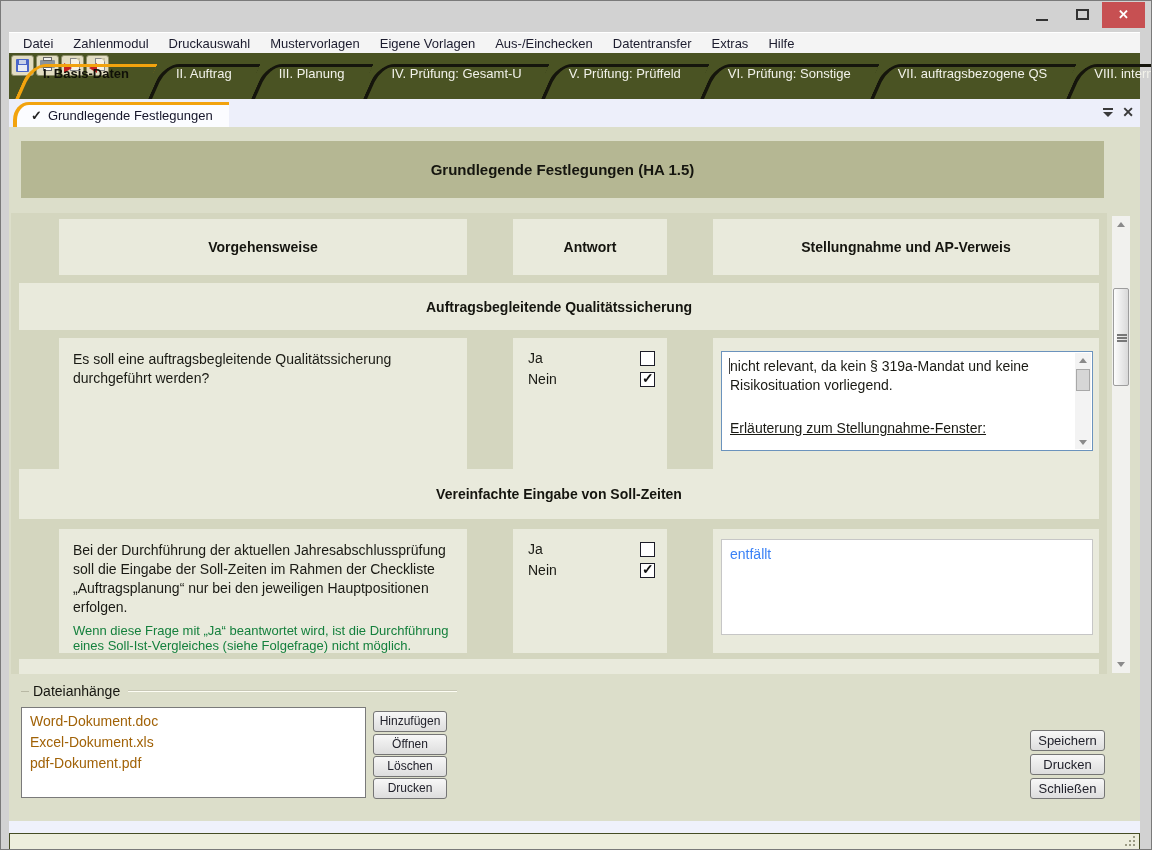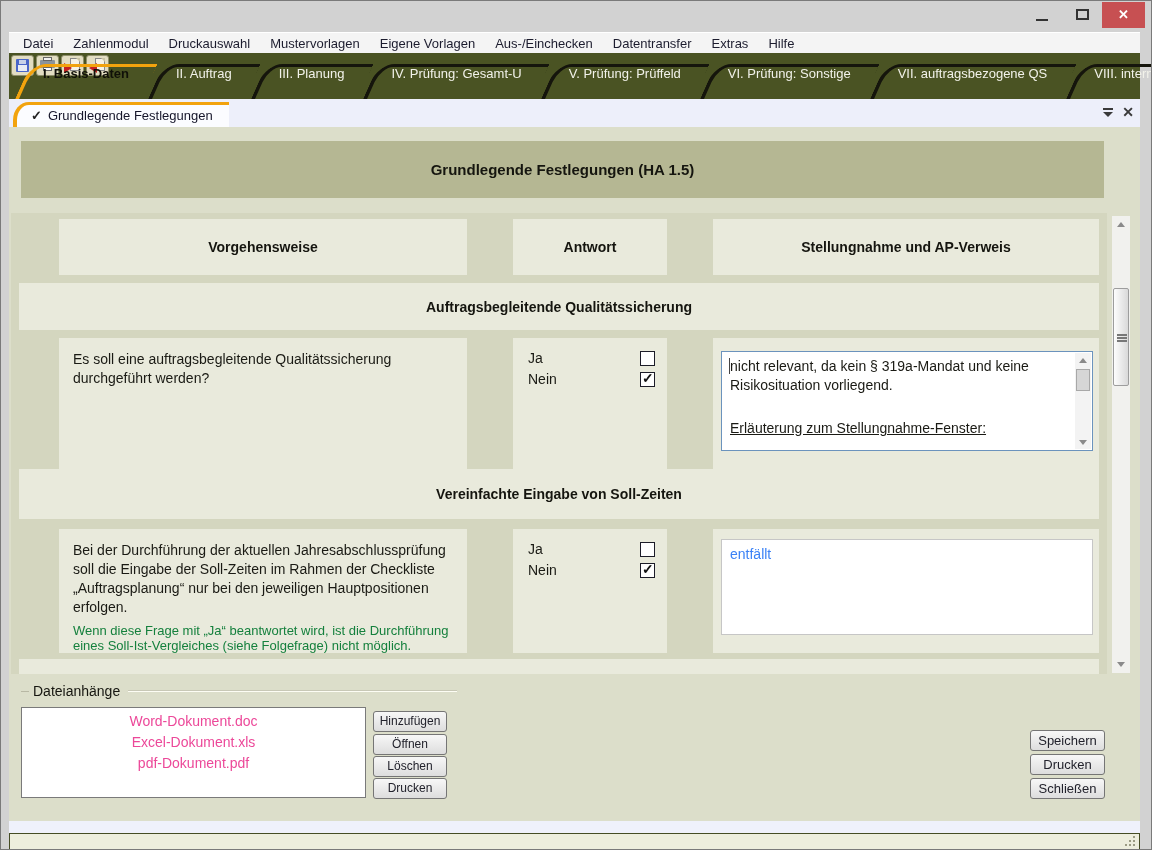--- a/index.html
+++ b/index.html
@@ -85,21 +85,21 @@
   .main-sb .up { top:0; } .main-sb .dn { bottom:0; }
   .main-sb .thumb { position:absolute; left:1px; top:72px; width:16px; height:98px; background:linear-gradient(90deg,#fdfdfd,#d9d9d9); border:1px solid #9d9d9d; border-radius:2px; }
   .thumb .grip-lines { position:absolute; left:3px; top:45px; width:10px; height:2px; background:#777; box-shadow:0 3px #777, 0 6px #777; }
 
   
   .attach-label-row { position:absolute; left:12px; top:556px; width:436px; display:flex; align-items:center; }
   .attach-label-row .dash { width:8px; height:1px; background:#b8b8a4; margin-right:4px; }
   .attach-label-row .lbl { font-size:14px; color:#15150f; margin-right:8px; }
   .attach-label-row .line { flex:1; height:2px; border-top:1px solid #c8c8b6; border-bottom:1px solid #fdfdf4; }
   .listbox { position:absolute; left:12px; top:580px; width:345px; height:91px; background:#fff; border:1px solid #7a7a7a; padding:3px 8px; }
-  .listbox .file { font-size:14px; color:#ec4899; line-height:21px;text-align:center; }
+  .listbox .file { font-size:14px; color:#a16207; line-height:21px; }
   .btn { background:linear-gradient(#f7f7f7,#dddddd); border:1px solid #757575; border-radius:3px; color:#22222c; text-align:center; }
   .attach-btn { position:absolute; left:364px; width:74px; height:21px; font-size:12px; line-height:19px; }
   .action-btn { position:absolute; right:35px; width:75px; height:21px; font-size:13px; line-height:19px; }
 
   
   .bottomstrip { position:absolute; top:820px; left:8px; right:11px; height:12px; background:#eff1fb; }
   .statusbar { position:absolute; top:832px; left:8px; right:11px; height:17px; background:#edeedd; border:1px solid #454c24; }
   .grip { position:absolute; right:4px; bottom:3px; width:2px; height:2px; background:#9b9b83; box-shadow:-4px 0 #9b9b83, -8px 0 #9b9b83, 0 -4px #9b9b83, -4px -4px #9b9b83, 0 -8px #9b9b83; }
 </style>
 </head>

